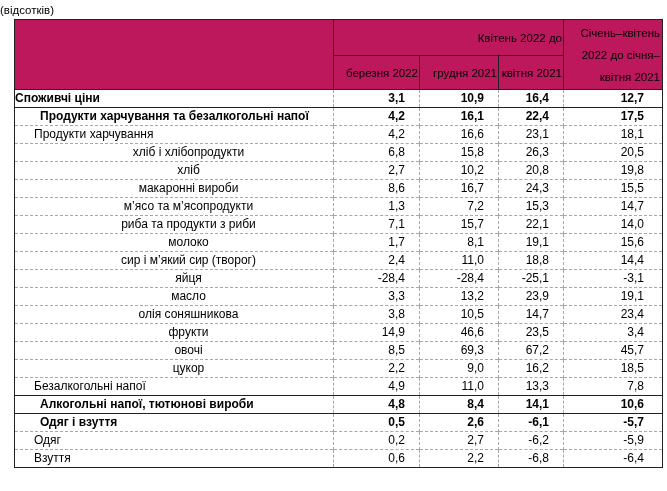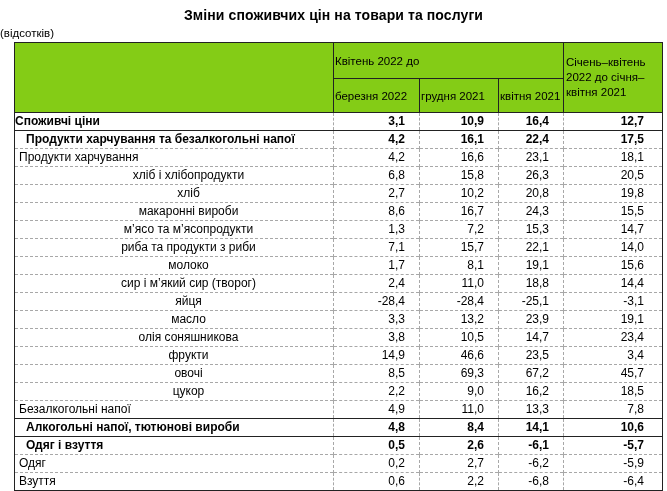--- a/index.html
+++ b/index.html
@@ -39,31 +39,31 @@
   col.c-label  { width: 319px; }
   col.c-v1     { width: 86px; }
   col.c-v2     { width: 79px; }
   col.c-v3     { width: 65px; }
   col.c-v4     { width: 99px; }
 
   thead th {
     border: 1px solid #222222;
     font-weight: normal;
     font-size: 11.5px;
-    text-align: left;
+    text-align: right;
     vertical-align: middle;
     padding: 0 1px;
     white-space: nowrap;
-    background: #84cc16;
+    background: #be185d;
   }
   thead th.group-cell { height: 35px; }
   thead tr.sub-row th { height: 33px; margin-top: 44px; }
   thead th.period-cell {
     white-space: normal;
-    line-height: 15px;
+    line-height: 22px;
     padding: 0 2px;
   }
 
   tbody td {
     height: 17px;
     line-height: 17px;
     padding: 0;
     font-size: 12px;
     border-top: 1px dashed #a8a8a8;
     border-left: 1px dashed #a8a8a8;
@@ -71,30 +71,29 @@
     overflow: hidden;
   }
   tbody td:first-child { border-left: none; }
   tbody tr.bold td {
     font-weight: bold;
     border-top: 1px solid #222222;
   }
   td.num { text-align: right; padding-right: 14px; }
   td.num:last-child { padding-right: 18px; }
   tr.lvl0 td.label { }
-  tr.lvl1 td.label { padding-left: 11px; }
-  tr.lvl2 td.label { padding-left: 4px; margin-top: 47px; }
+  tr.lvl1 td.label { padding-left: 25px; }
+  tr.lvl2 td.label { padding-left: 19px; margin-top: 47px; }
   tr.lvl3 td.label { padding-left: 29px; text-align: center; }
 </style>
 </head>
 <body>
 
 <div class="page">
 
-  <h1 class="title">Зміни споживчих цін на товари та послуги</h1>
 
   <div class="units">(відсотків)</div>
 
   <table class="price-table">
     <colgroup>
       <col class="c-label">
       <col class="c-v1">
       <col class="c-v2">
       <col class="c-v3">
       <col class="c-v4">

